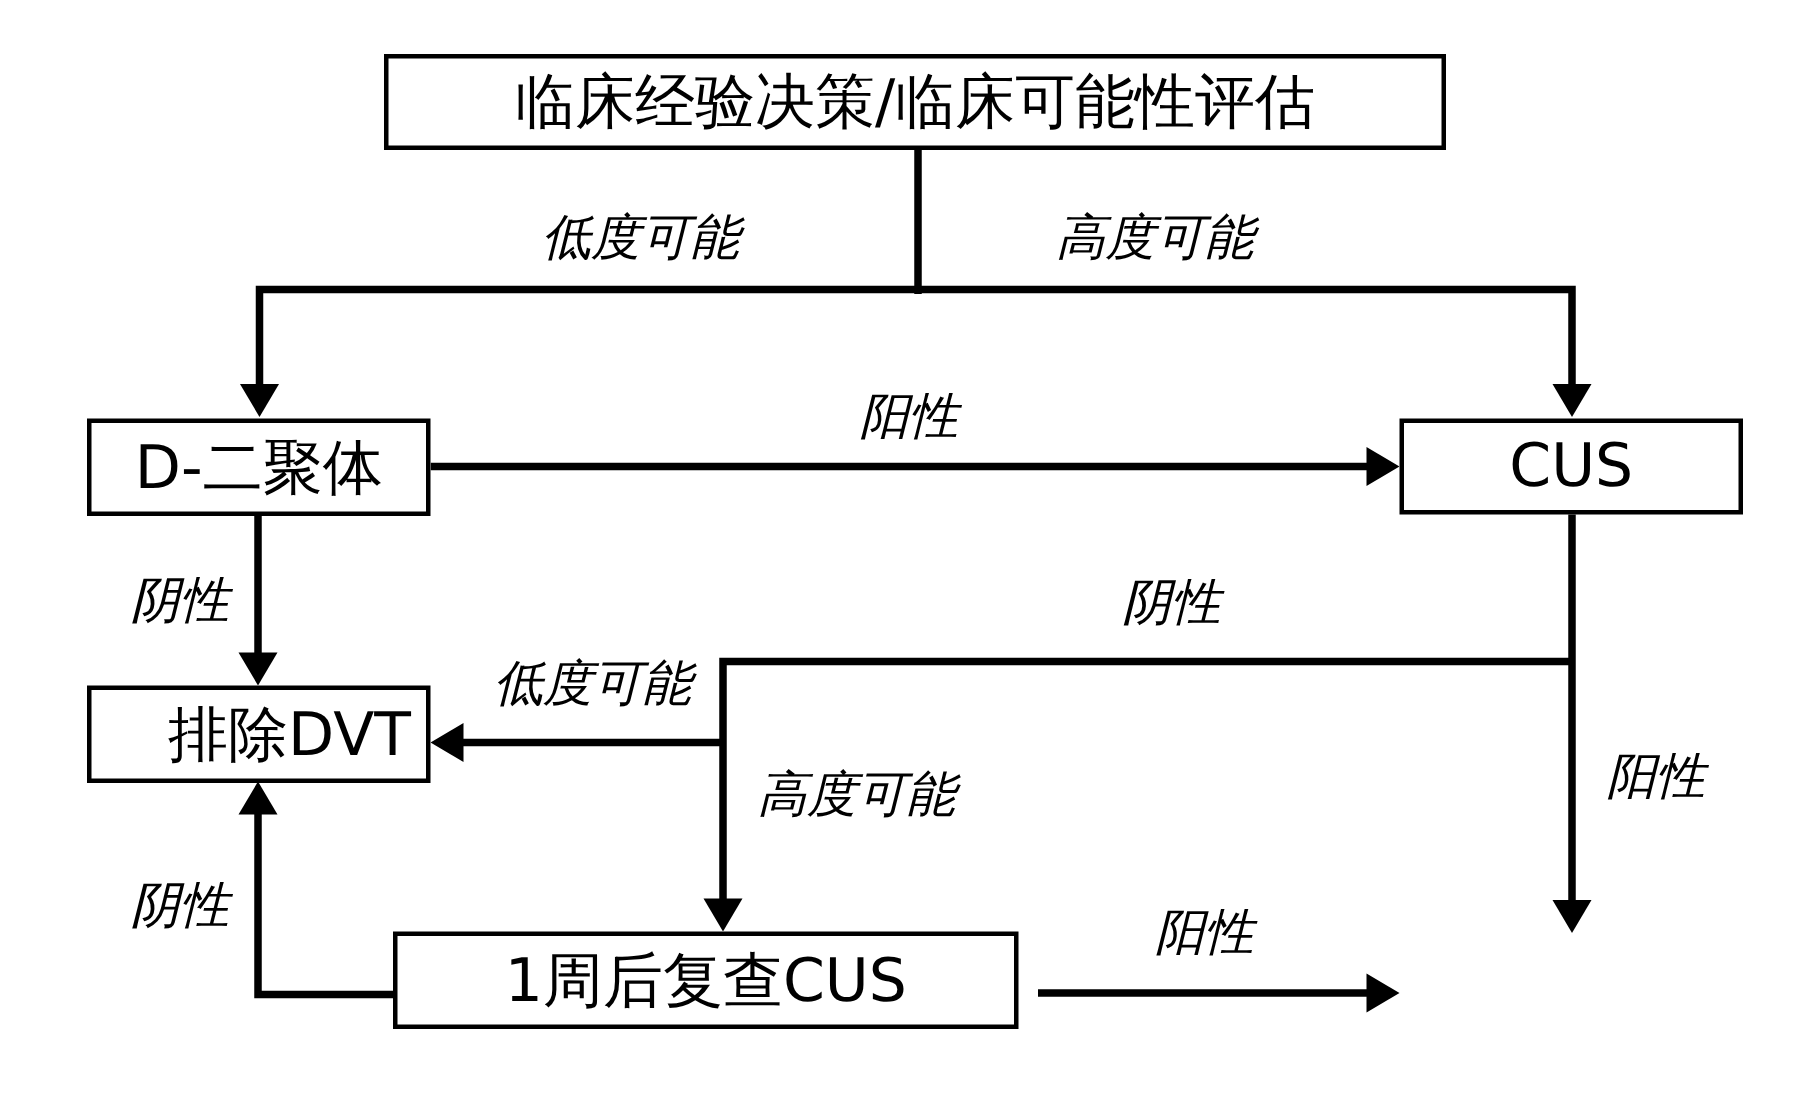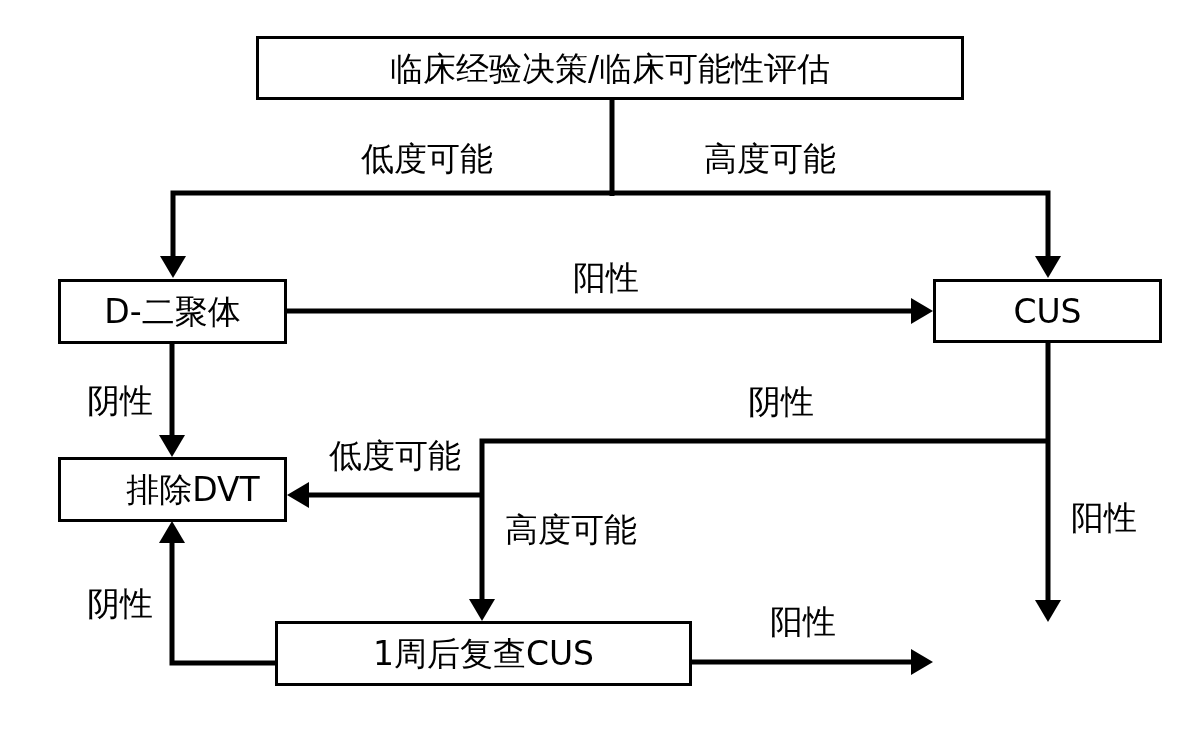--- a/index.html
+++ b/index.html
@@ -24,37 +24,38 @@
     height: 733px;
   }
   .node {
     position: absolute;
     box-sizing: border-box;
     border: 3px solid #000000;
     background: #ffffff;
     display: flex;
     align-items: center;
     justify-content: center;
-    font-size: 33px;
+    font-size: 40px;
     line-height: 1;
     white-space: nowrap;
   }
   .edge-label {
     position: absolute;
     transform: translate(-50%, -50%);
     font-size: 33px;
     line-height: 1;
     white-space: nowrap;
     background: transparent;
+    font-style: italic;
   }
   .node-assessment { left: 256px; top: 36px;  width: 708px; height: 64px; }
   .node-ddimer     { left: 58px;  top: 279px; width: 229px; height: 65px; }
   .node-cus        { left: 933px; top: 279px; width: 229px; height: 64px; }
   .node-exclude    { left: 58px;  top: 457px; width: 229px; height: 65px; padding-left: 41px; }
-  .node-recheck    { left: 275px; top: 621px; width: 417px; height: 65px; }
+  .node-recheck    { left: 262px; top: 621px; width: 417px; height: 65px; }
   .node-confirm    { left: 933px; top: 622px; width: 229px; height: 64px; }
 
   .lbl-low-prob-top     { left: 427px;  top: 158px; }
   .lbl-high-prob-top    { left: 770px;  top: 158px; }
   .lbl-positive-mid     { left: 606px;  top: 277px; }
   .lbl-negative-ddimer  { left: 120px;  top: 400px; }
   .lbl-negative-cus     { left: 781px;  top: 401px; }
   .lbl-positive-cus     { left: 1104px; top: 517px; }
   .lbl-low-prob-branch  { left: 395px;  top: 455px; }
   .lbl-high-prob-branch { left: 571px;  top: 529px; }

